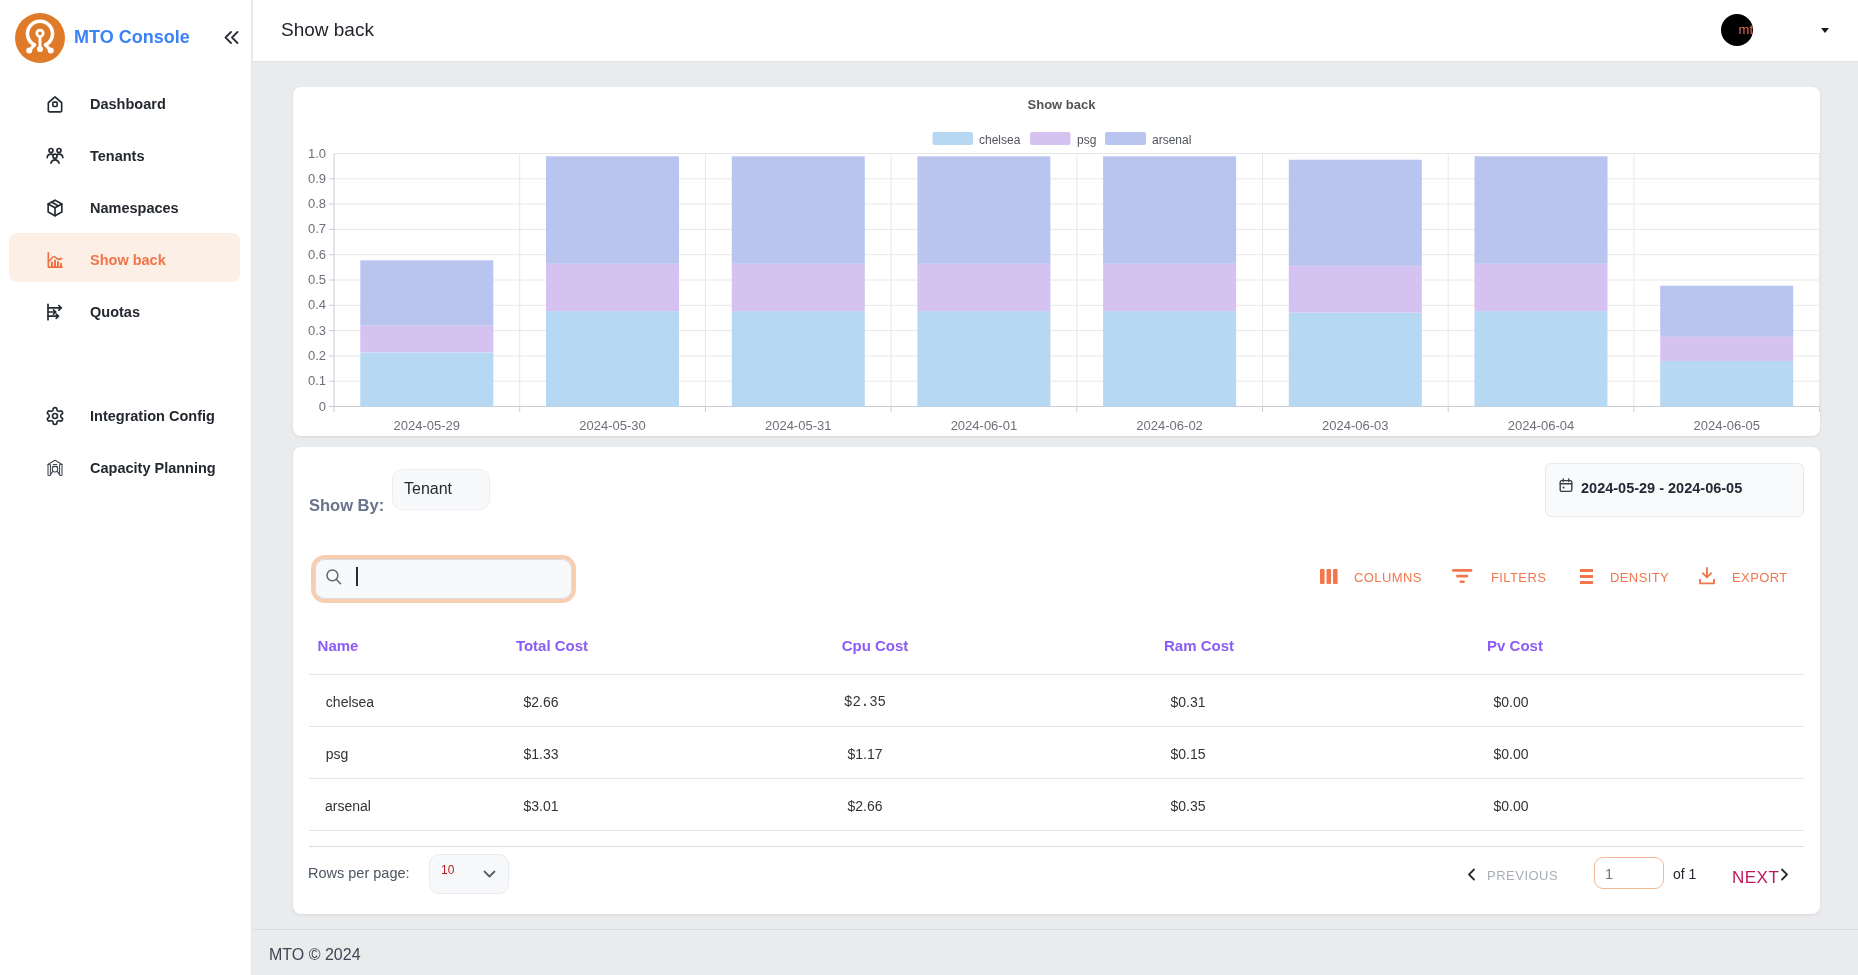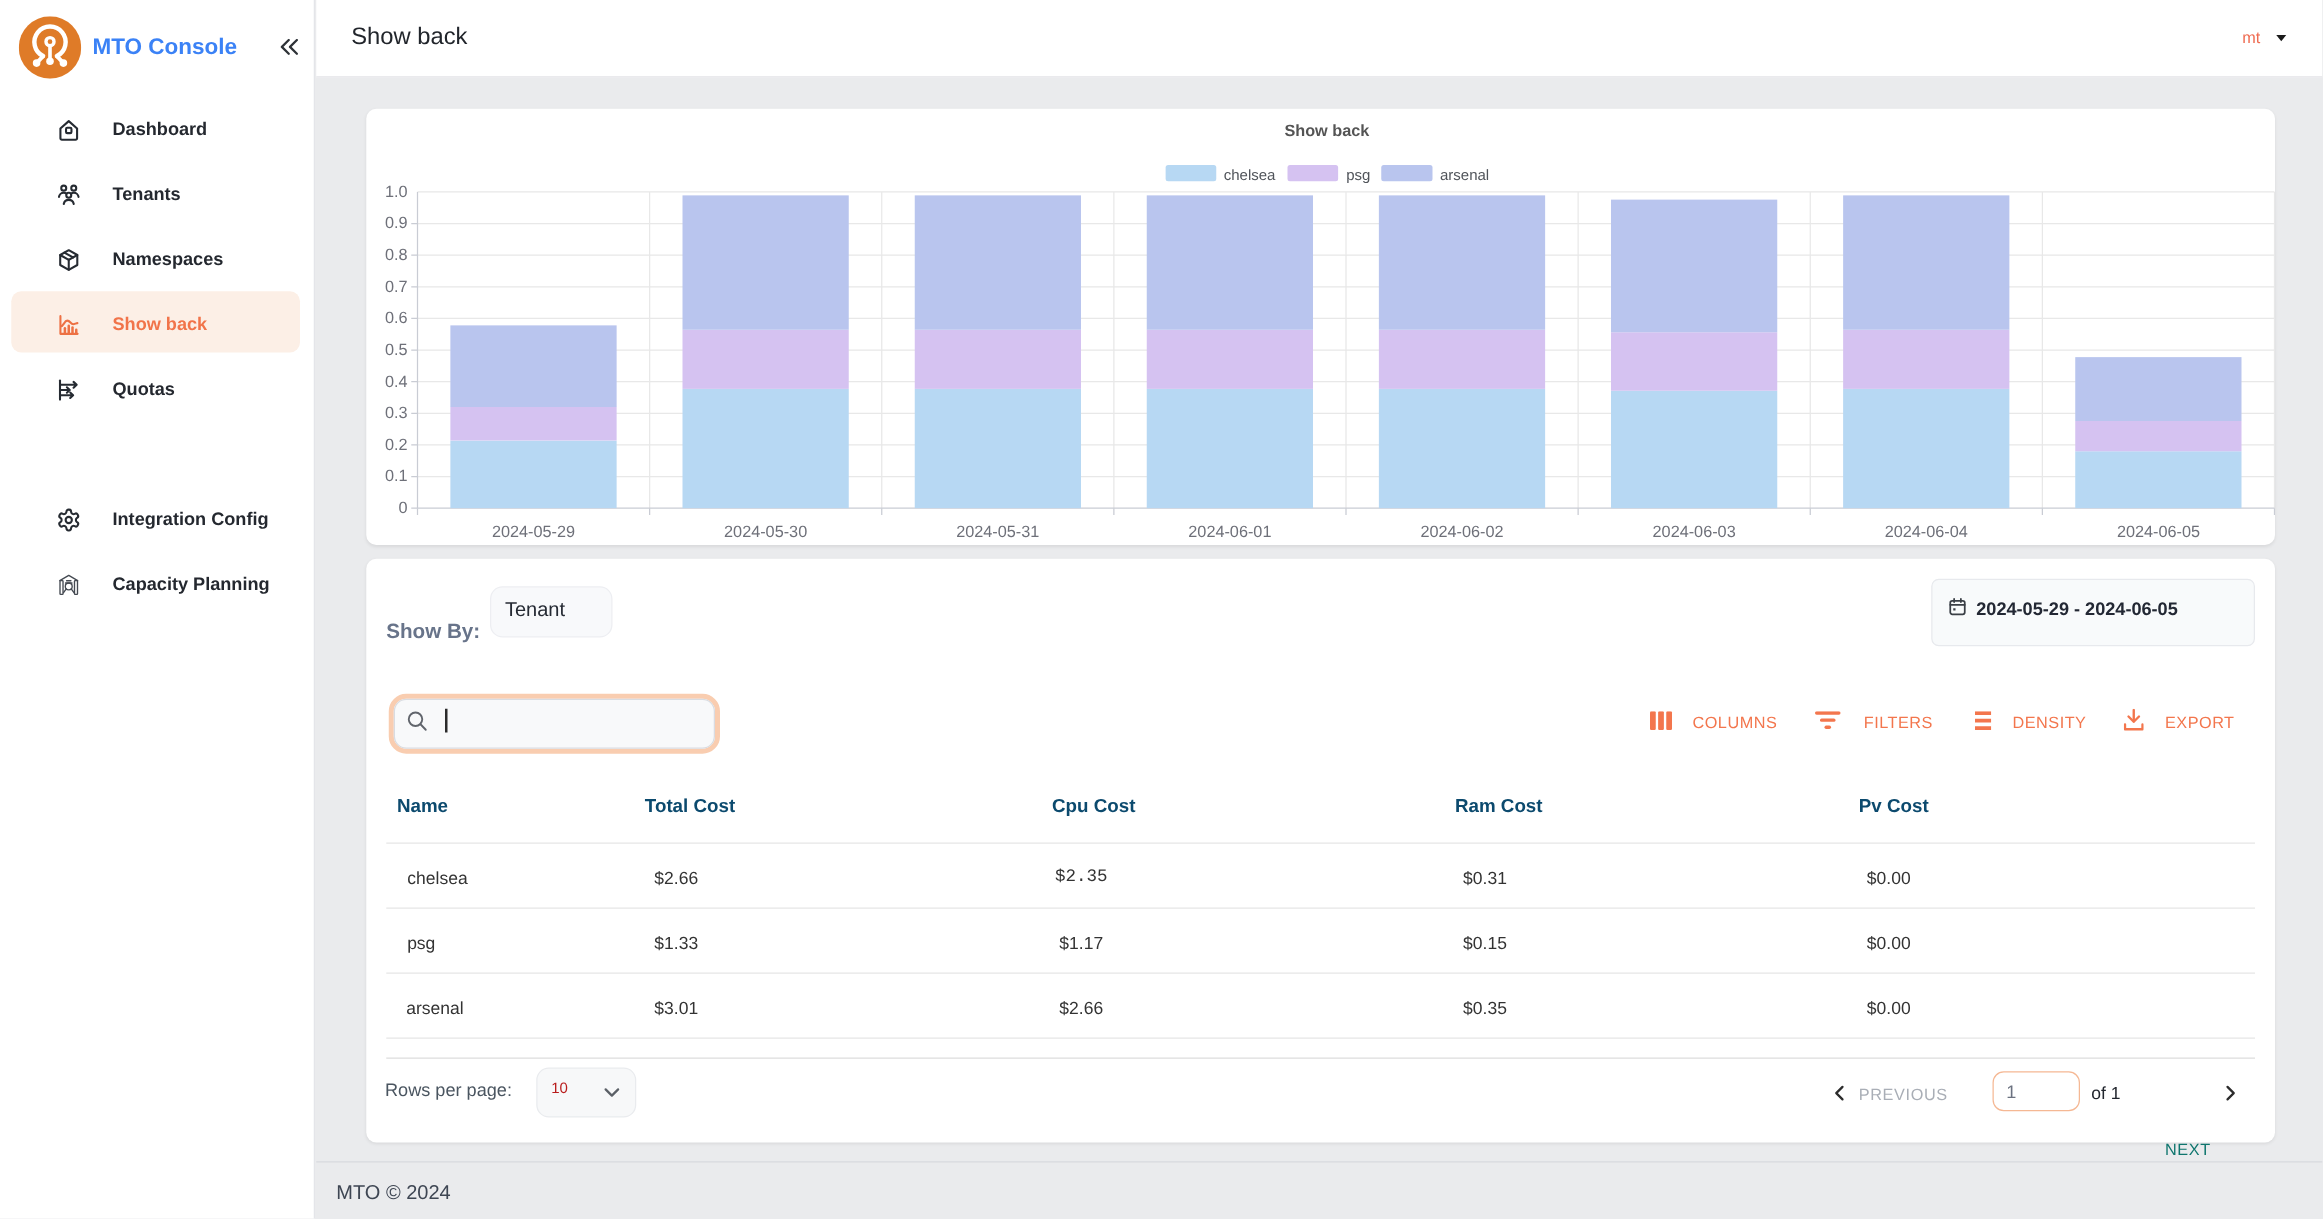--- a/index.html
+++ b/index.html
@@ -10,32 +10,32 @@
   #sidebar { position:absolute; left:0; top:0; width:252px; height:975px; background:#fff; border-right:1px solid #e4e5e9; z-index:5; }
   #logo-circ { position:absolute; left:15px; top:13px; width:50px; height:50px; }
   #brand { position:absolute; left:74px; top:27px; font-size:18px; font-weight:bold; color:#3b82f6; }
   .mi { position:absolute; left:0; width:252px; height:52px; }
   .mi .ic { position:absolute; left:45px; top:16px; width:20px; height:20px; }
   .mi .lb { position:absolute; left:90px; top:50%; transform:translateY(-50%); font-size:14.5px; font-weight:bold; color:#24282f; }
   #mi-active { position:absolute; left:9px; top:233px; width:231px; height:49px; background:#fcefe6; border-radius:8px; }
   
   #topbar { position:absolute; left:253px; top:0; width:1605px; height:62px; background:#fff; border-bottom:1px solid #e3e4e8; }
   #pagetitle { position:absolute; left:281px; top:18.5px; font-size:19px; color:#21252b; }
-  #avatar { position:absolute; left:1785px; top:14px; width:32px; height:32px; border-radius:50%; background:#ffffff; text-align:center; line-height:32px; font-size:13px; color:#ef6b51; }
+  #avatar { position:absolute; left:1721px; top:14px; width:32px; height:32px; border-radius:50%; background:#000000; text-align:right; line-height:32px; font-size:13px; color:#ef6b51; }
   #caret { position:absolute; left:1820.5px; top:27.5px; width:0; height:0; border-left:4.5px solid transparent; border-right:4.5px solid transparent; border-top:5.5px solid #1b1b1b; }
   
   #card1 { position:absolute; left:293px; top:87px; width:1527px; height:349px; background:#fff; border-radius:8px; box-shadow:0 1px 3px rgba(0,0,0,.08); }
   #card2 { position:absolute; left:293px; top:447px; width:1527px; height:467px; background:#fff; border-radius:8px; box-shadow:0 1px 3px rgba(0,0,0,.08); }
   
   #footer-line { position:absolute; left:253px; top:929px; width:1605px; height:1px; background:#d8dade; }
   #footer-text { position:absolute; left:269px; top:946px; font-size:16px; color:#3e4653; }
   
   .ctl-label { font-size:16.5px; font-weight:bold; color:#68748a;margin-top:16px; }
   .line { position:absolute; height:1px; background:#e6e6e6; }
-  .hdr { position:absolute; font-size:15px; font-weight:bold; color:#0c4a6e; transform:translate(-50%,-50%); white-space:nowrap; }
+  .hdr { position:absolute; font-size:15px; font-weight:bold; color:#8b5cf6; transform:translate(-50%,-50%); white-space:nowrap; }
   .cell { position:absolute; font-size:14px; color:#333; transform:translate(-50%,-50%); white-space:nowrap; }
   .tool { position:absolute; top:570px; font-size:13px; letter-spacing:0.4px; color:#f3764d; }
 </style>
 </head>
 <body>
 <div id="sidebar">
   <div id="logo-circ">
     <svg viewBox="0 0 48 48" width="50" height="50">
       <circle cx="24" cy="24" r="24" fill="#df7b28"></circle>
       <path d="M18.7 30.6 A12 12 0 1 1 29.3 30.6" fill="none" stroke="#fff" stroke-width="3.4" stroke-linecap="round"></path>
@@ -272,18 +272,18 @@
 <svg class="abs" style="left:483px; top:870px;" width="13" height="8" viewBox="0 0 13 8" fill="none" stroke="#5b6067" stroke-width="1.8" stroke-linecap="round" stroke-linejoin="round">
   <path d="M1.5 1.5 6.5 6.5 11.5 1.5"></path>
 </svg>
 <svg class="abs" style="left:1467px; top:868px;" width="9" height="13" viewBox="0 0 9 13" fill="none" stroke="#2c2c2c" stroke-width="1.8" stroke-linecap="round" stroke-linejoin="round">
   <path d="M7 1.5 2 6.5 7 11.5"></path>
 </svg>
 <div class="abs" style="left:1487px; top:868px; font-size:13px; letter-spacing:0.5px; color:#a9aeb6;">PREVIOUS</div>
 <div class="abs" style="left:1594px; top:857px; width:70px; height:32px; border:1px solid #f5b894; border-radius:9px;"></div>
 <div class="abs" style="left:1605px; top:866px; font-size:14.5px; color:#6b7280;">1</div>
 <div class="abs" style="left:1673px; top:866px; font-size:14px; font-weight:normal; color:#22262e;">of 1</div>
-<div class="abs" style="left:1732px; top:868px; font-size:13px; letter-spacing:0.5px; color:#0f766e;margin-top:44px;">NEXT</div>
+<div class="abs" style="left:1732px; top:868px; font-size:17px; letter-spacing:0.5px; color:#be185d;">NEXT</div>
 <svg class="abs" style="left:1780px; top:868px;" width="9" height="13" viewBox="0 0 9 13" fill="none" stroke="#2c2c2c" stroke-width="1.8" stroke-linecap="round" stroke-linejoin="round">
   <path d="M2 1.5 7 6.5 2 11.5"></path>
 </svg>
 <div id="footer-line"></div>
 <div id="footer-text">MTO © 2024</div>
 
 </body></html>

